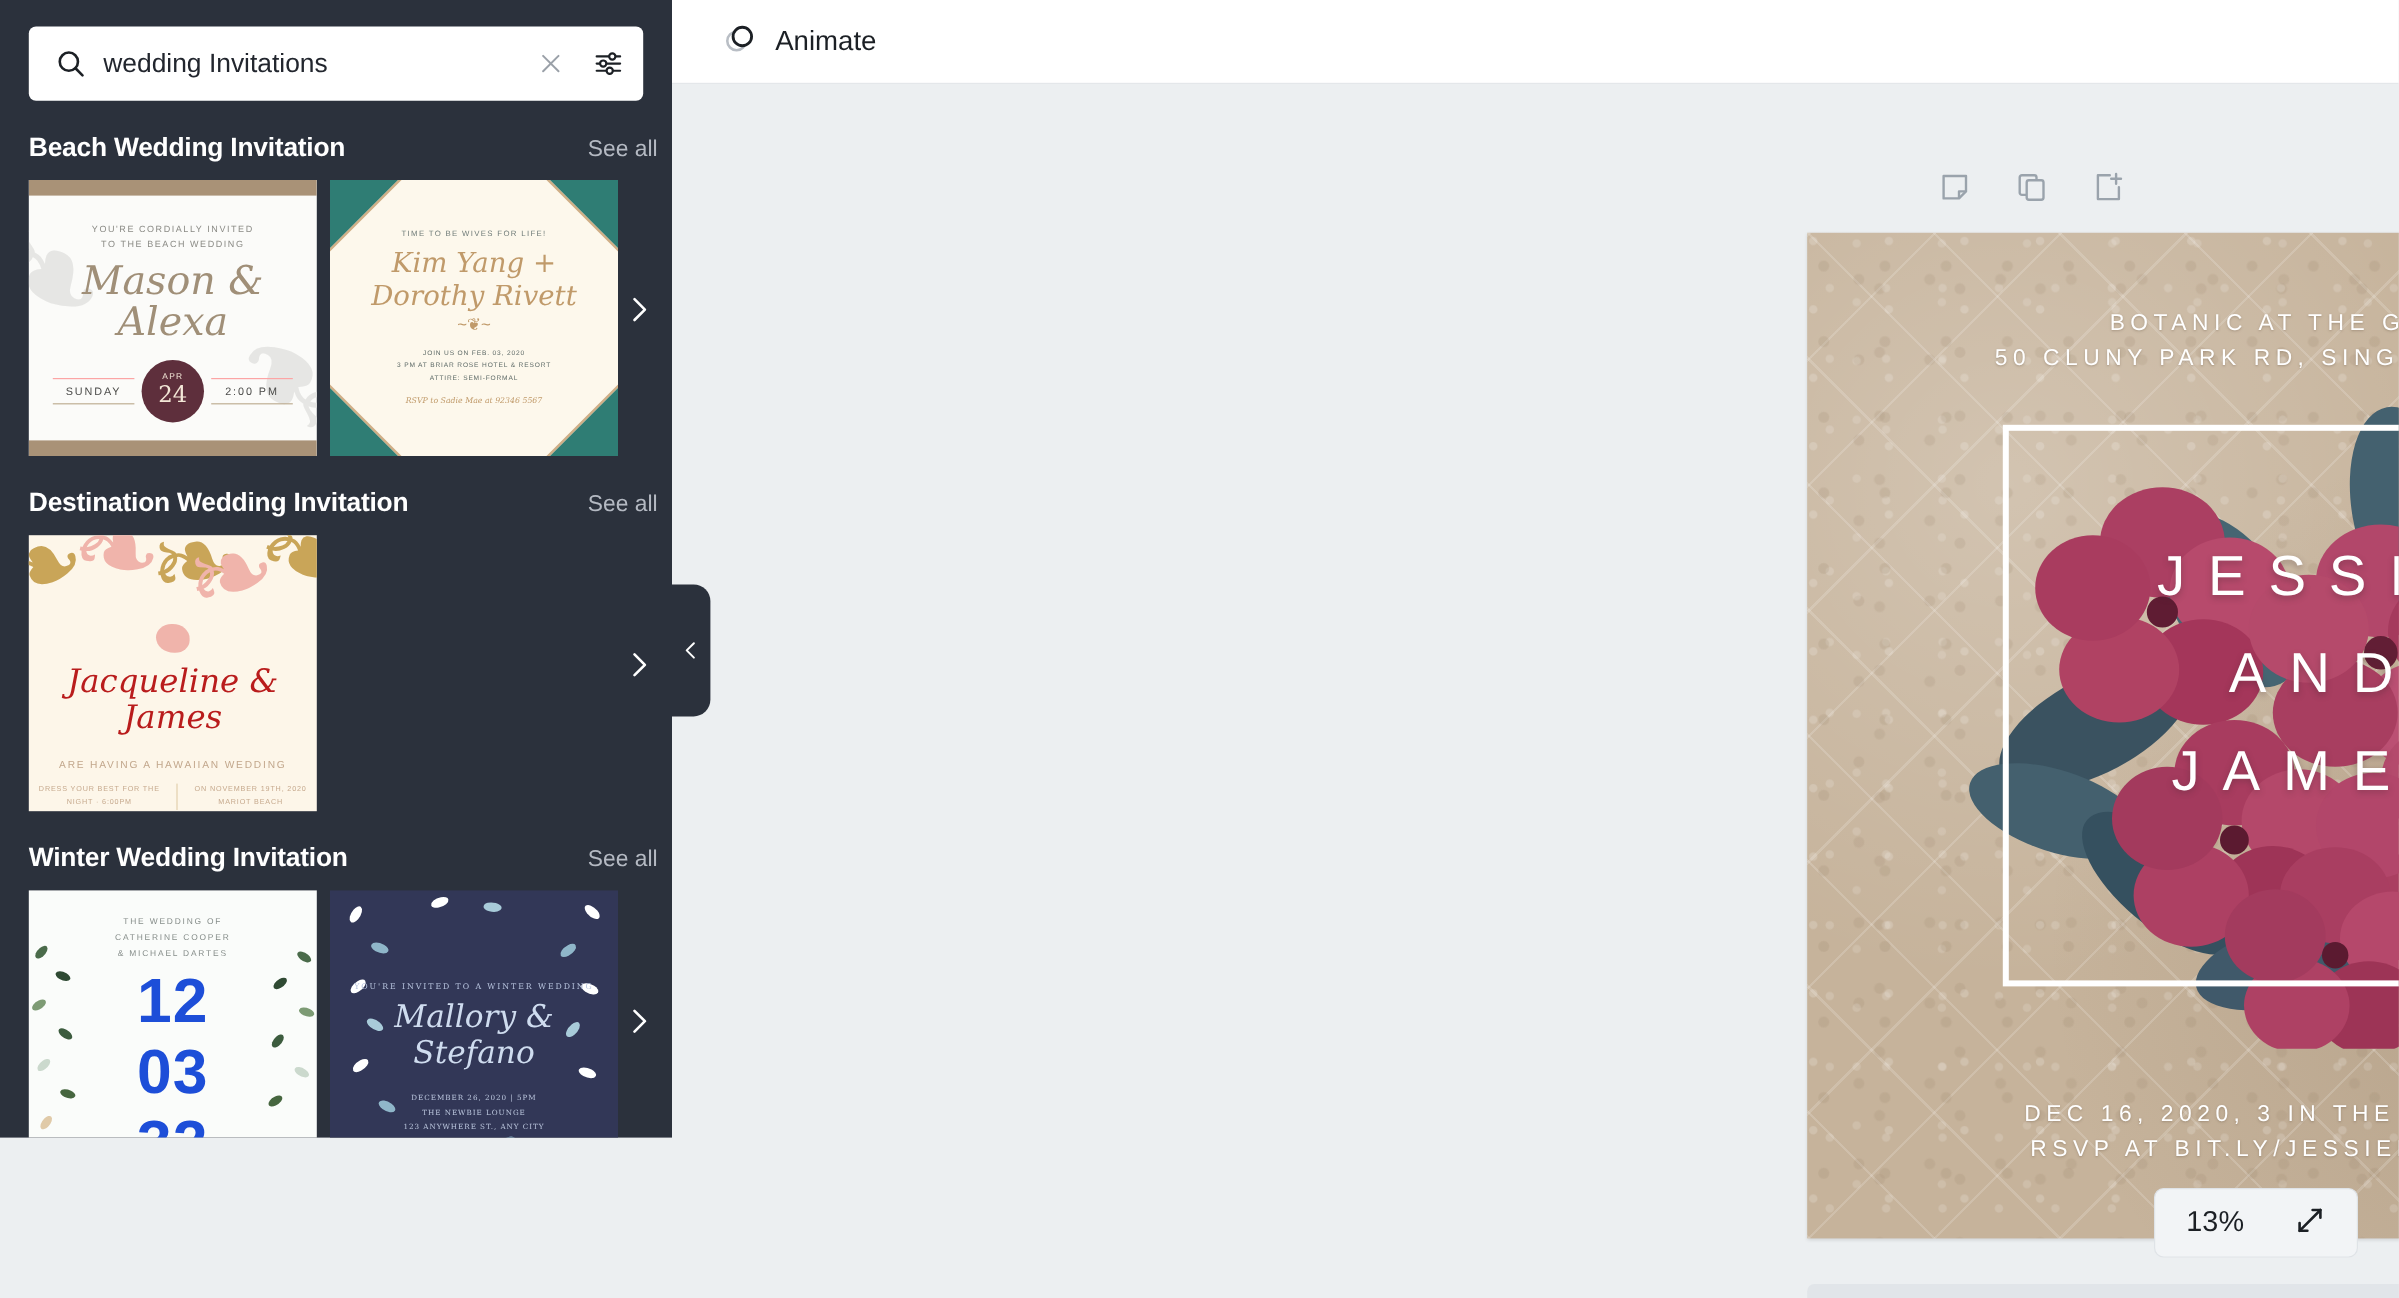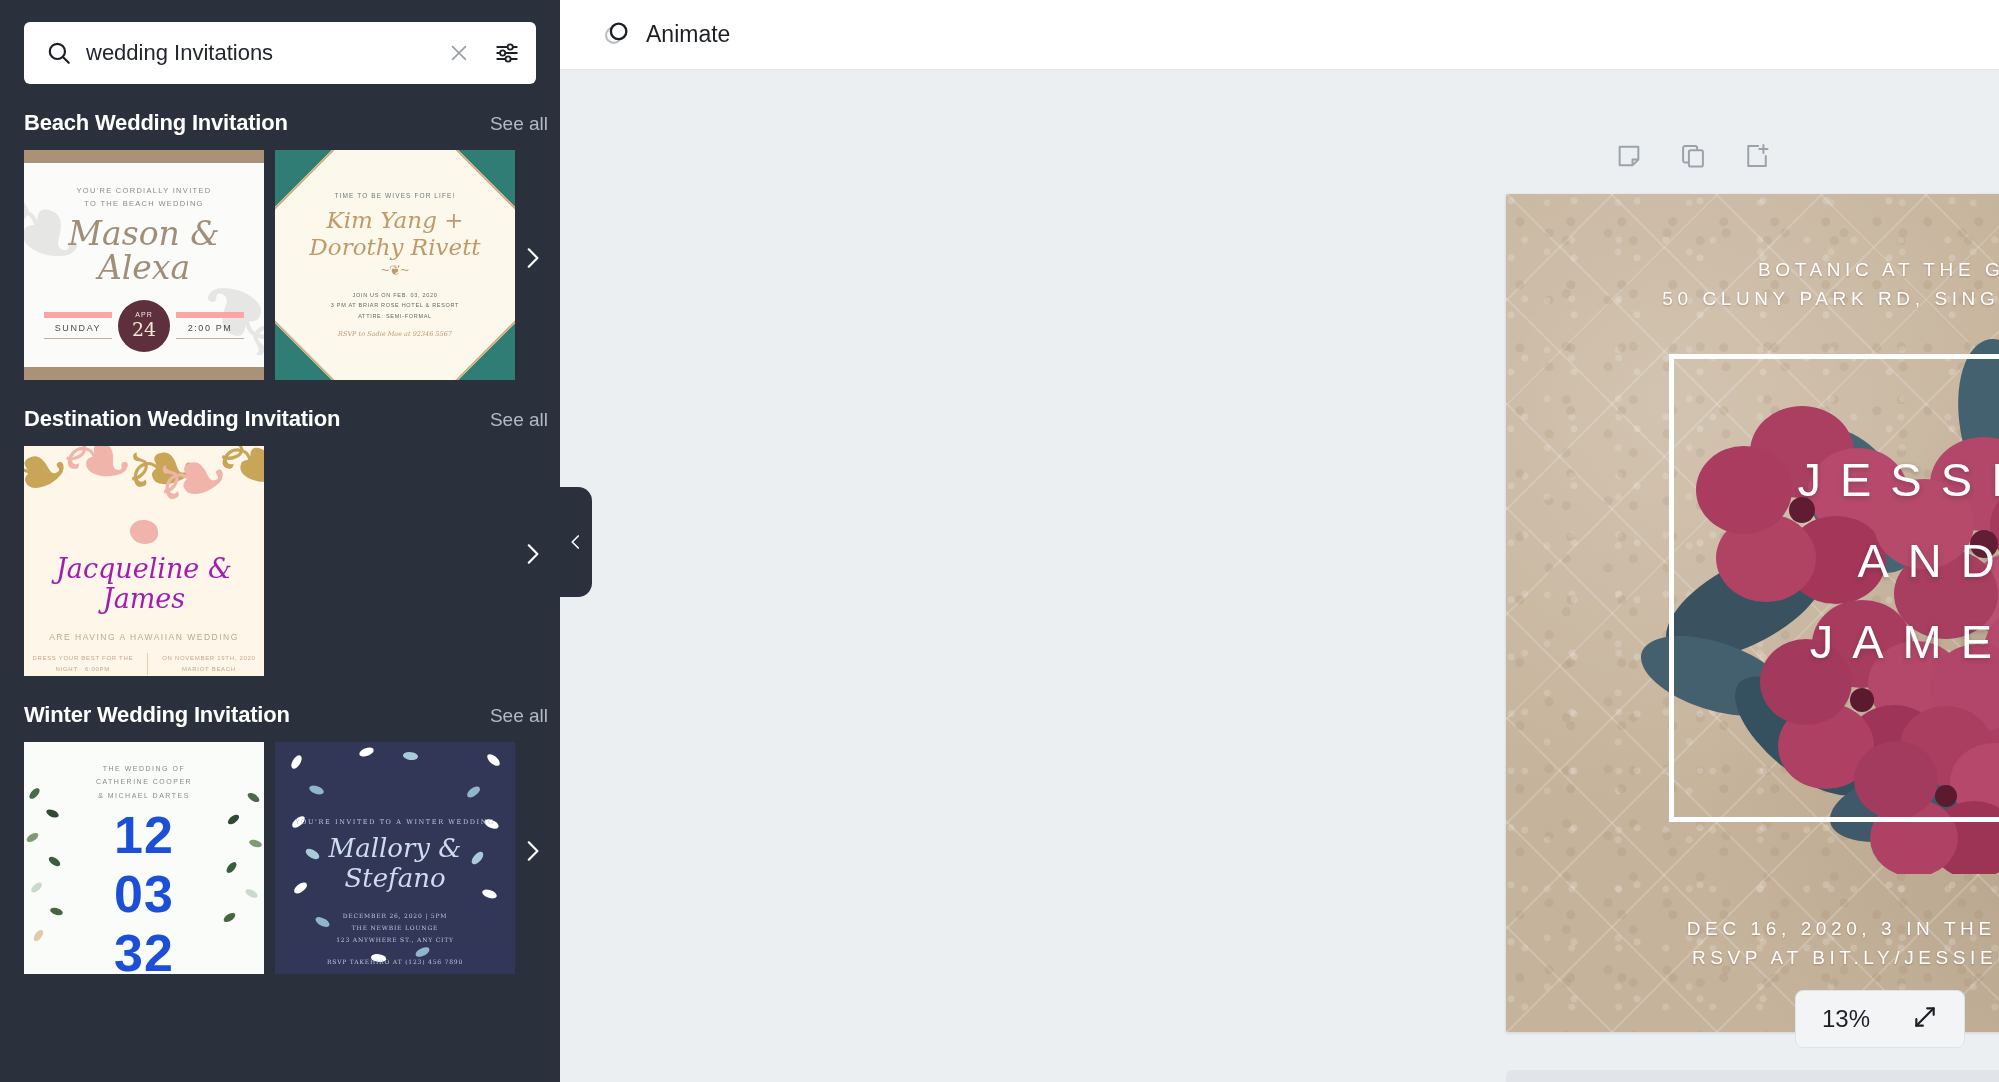--- a/index.html
+++ b/index.html
@@ -6,21 +6,21 @@
   html, body {
     width: 1999px; height: 1082px;
     overflow: hidden;
     font-family: "Liberation Sans", sans-serif;
     background: #eceff1;
   }
   .app { display: flex; width: 1999px; height: 1082px; position: relative; }
 
   
   .sidebar {
-    width: 560px; height: 1082px;
+    width: 560px; height: 948px;
     background: #2b313c;
     position: relative;
     flex: 0 0 560px;
     overflow: hidden;
   }
   .search-wrap { padding: 22px 24px 0 24px; }
   .search-box {
     height: 62px; background: #ffffff; border-radius: 6px;
     display: flex; align-items: center; padding: 0 16px 0 22px; gap: 14px;
   }
@@ -57,21 +57,21 @@
   .t-mason { background: #fbfbf9; display: flex; flex-direction: column; }
   .t-mason .bar { height: 13px; background: #a99277; flex: 0 0 13px; }
   .t-mason .body { flex: 1; position: relative; padding: 22px 18px 0; text-align: center; overflow: hidden; }
   .t-mason .leaf { position: absolute; color: #e6e6e4; font-size: 120px; line-height: 1; }
   .t-mason .eyebrow { font-size: 7.5px; letter-spacing: 1.3px; color: #8b8b86; line-height: 1.7; position: relative; z-index: 2;}
   .t-mason .names {
     font-family: "DejaVu Serif", serif; font-style: italic; font-size: 33px;
     color: #a08f78; line-height: 1.05; margin-top: 6px; position: relative; z-index: 2;
   }
   .t-mason .dateline { display: flex; align-items: center; justify-content: center; gap: 6px; margin-top: 14px; position: relative; z-index: 2; }
-  .t-mason .dl-txt { font-size: 9px; letter-spacing: 1.6px; color: #4c4c4a; border-top: 6px solid #fca5a5; border-bottom: 1px solid #bfae94; padding: 5px 4px; width: 68px;}
+  .t-mason .dl-txt { font-size: 9px; letter-spacing: 1.6px; color: #4c4c4a; border-top: 1px solid #fca5a5; border-bottom: 1px solid #bfae94; padding: 5px 4px; width: 68px;}
   .t-mason .circ {
     width: 52px; height: 52px; border-radius: 50%; background: #5e2f3c; color: #f3e7d7;
     display: flex; flex-direction: column; align-items: center; justify-content: center;
   }
   .t-mason .circ .m { font-size: 7px; letter-spacing: 1px; }
   .t-mason .circ .d { font-size: 19px; font-family: "DejaVu Serif", serif;}
 
   
   .t-kim { background: #2f7d74; position: relative; overflow: hidden; }
   .t-kim .pat { position: absolute; inset: 0; background:
@@ -95,21 +95,21 @@
   .t-kim .info { font-size: 5.5px; letter-spacing: 0.7px; color: #5f6b68; line-height: 1.9; margin-top: 12px; }
   .t-kim .rsvp { font-family: "DejaVu Serif", serif; font-style: italic; font-size: 6.5px; color: #c09a6a; margin-top: 9px;}
 
   
   .t-jac { background: #fdf6e9; position: relative; overflow: hidden; text-align: center; }
   .t-jac .fronds { position: absolute; top: -26px; left: -12px; right: -12px; height: 118px; }
   .t-jac .frond { position: absolute; font-size: 90px; line-height: 1; }
   .t-jac .bloom { position: absolute; top: 74px; left: 50%; margin-left: -14px; width: 28px; height: 24px;
     background: #f0b4ab; border-radius: 48% 52% 44% 56%; }
   .t-jac .names { position: relative; margin-top: 108px; font-family: "DejaVu Serif", serif; font-style: italic;
-    font-size: 27px; color: #a21caf; line-height: 1.12; }
+    font-size: 27px; color: #b91c1c; line-height: 1.12; }
   .t-jac .sub { font-size: 8.5px; letter-spacing: 1.5px; color: #c2a78c; margin-top: 18px; }
   .t-jac .cols { display: flex; justify-content: center; gap: 14px; margin-top: 11px; font-size: 6px;
     letter-spacing: 0.7px; color: #c6a98d; line-height: 1.8; }
   .t-jac .vr { width: 1px; background: #e3cfae; }
 
   
   .t-kate { background: #17301f; position: relative; overflow: hidden; }
   .t-kate .leaves { position: absolute; inset: 0; background:
       radial-gradient(ellipse at 12% 18%, #2d4d30 0 46px, transparent 48px),
       radial-gradient(ellipse at 88% 26%, #294828 0 52px, transparent 54px),

